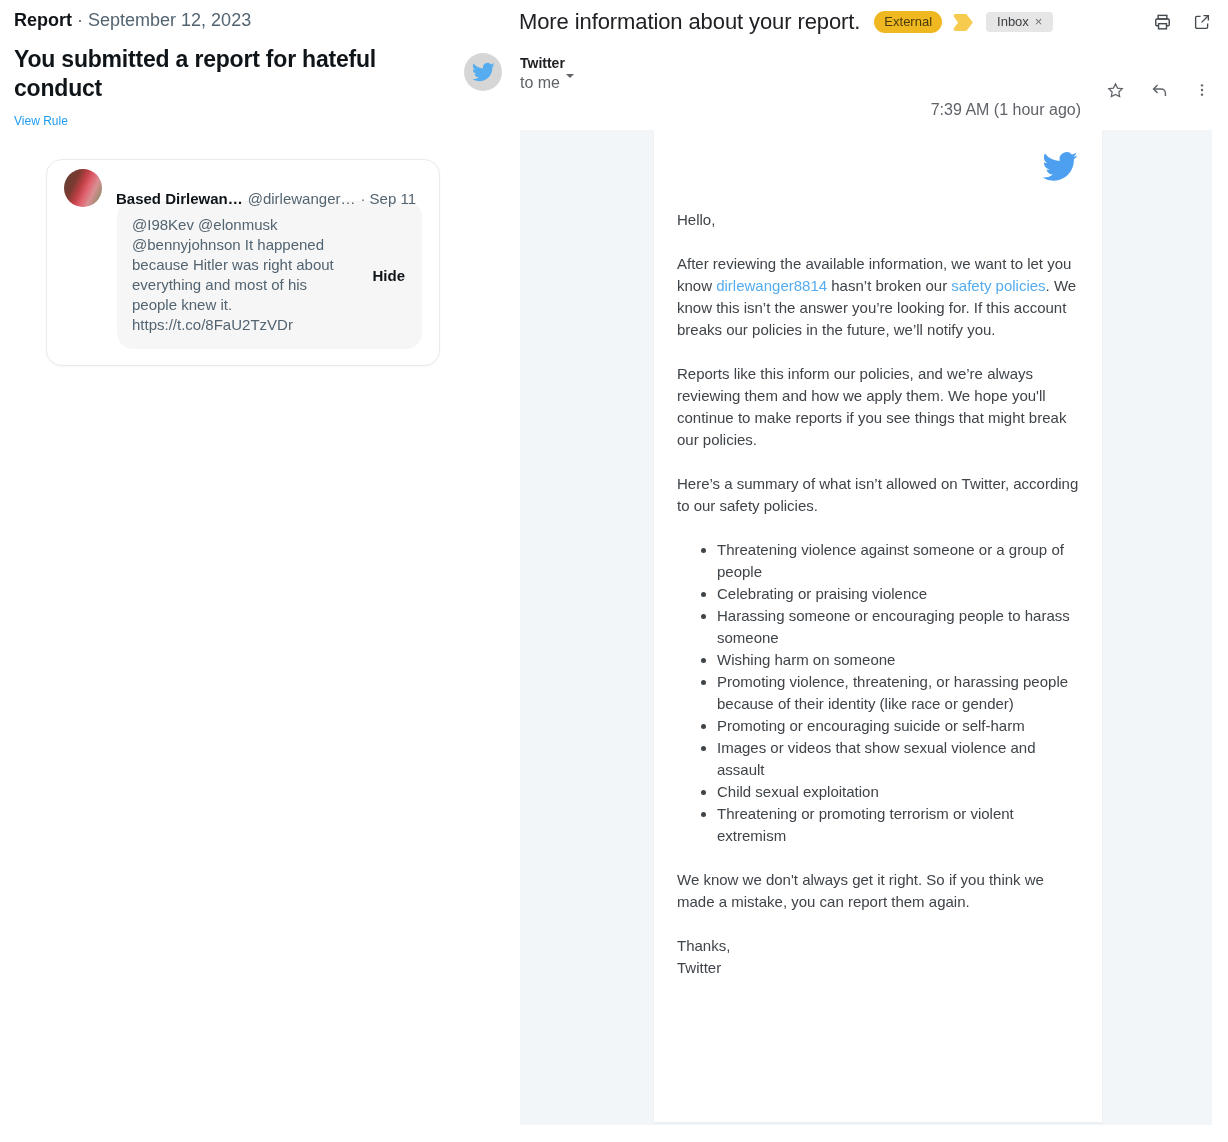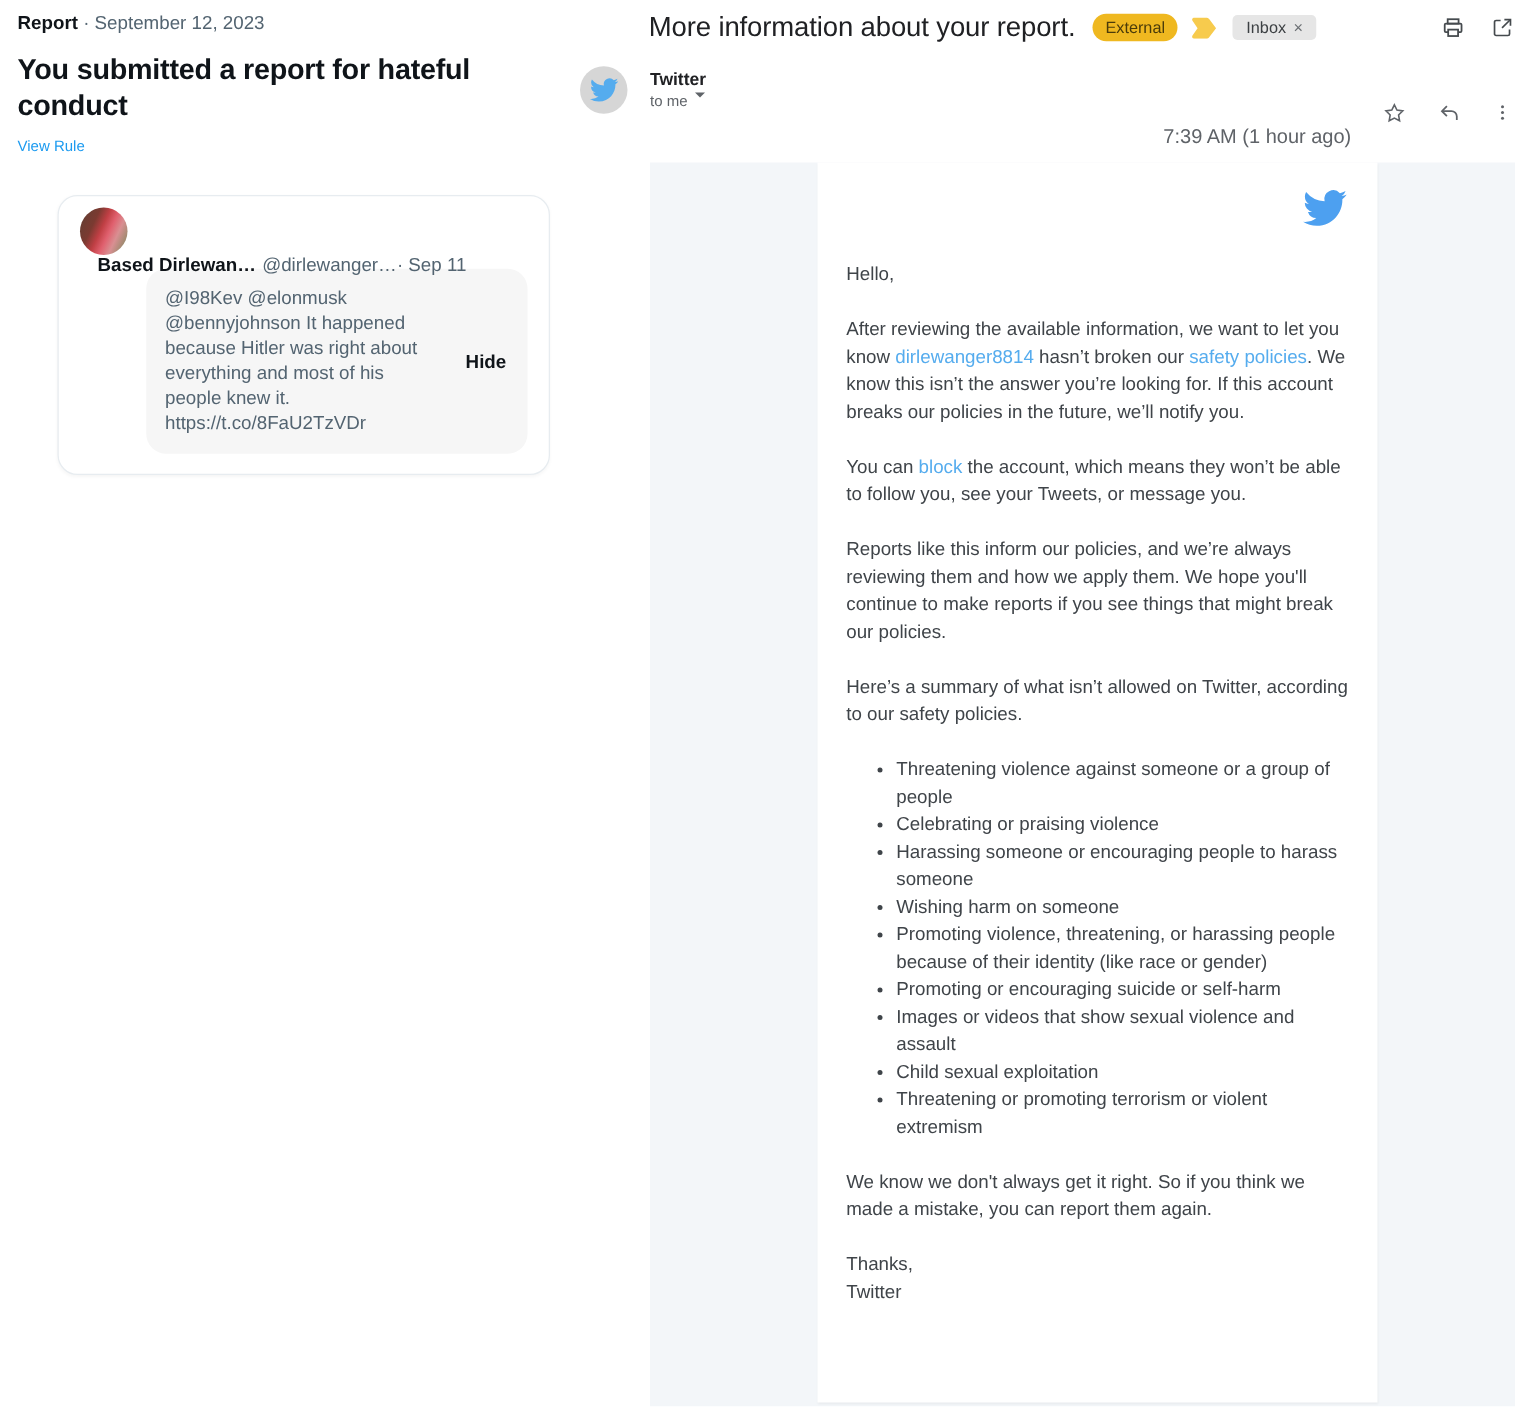--- a/index.html
+++ b/index.html
@@ -13,28 +13,28 @@
     --pane-bg:#f3f6f9;
     --badge-gold:#efb820;
     --marker-gold:#f7cb4d;
   }
   *{margin:0;padding:0;box-sizing:border-box;}
   html,body{width:1228px;height:1142px;background:#fff;font-family:"Liberation Sans","DejaVu Sans",sans-serif;}
   body{position:relative;overflow:hidden;}
 
   
   .left-panel{position:absolute;left:0;top:0;width:460px;height:1142px;background:#fff;}
-  .report-meta{padding:10px 0 0 14px;font-size:15px;color:var(--muted);}
+  .report-meta{padding:10px 0 0 14px;font-size:18px;color:var(--muted);}
   .report-meta b{color:var(--ink);font-weight:700;}
   .report-title{margin:14px 0 0 14px;width:430px;font-size:23px;line-height:29px;font-weight:800;color:var(--ink);letter-spacing:-.2px;}
   .view-rule{display:inline-block;margin:11px 0 0 14px;font-size:12px;color:var(--twitter-blue);text-decoration:none;cursor:pointer;}
 
   .tweet-card{margin:30px 0 0 46px;width:394px;border:1px solid #e7ecf0;border-radius:16px;
               padding:9px 17px 16px 17px;box-shadow:0 1px 3px rgba(0,0,0,.04);background:#fff;}
-  .tweet-head{display:flex;align-items:flex-start;flex-direction:column;}
+  .tweet-head{display:flex;align-items:flex-end;}
   .tweet-avatar{width:38px;height:38px;border-radius:50%;flex:0 0 38px;cursor:pointer;
       background:linear-gradient(115deg,#5d4034 0%,#7b3a31 30%,#c03f44 45%,#e0606e 58%,#d98f92 72%,#6e8653 100%);}
   .tweet-nameline{display:flex;align-items:baseline;margin-left:14px;flex:1;min-width:0;font-size:15px;}
   .tweet-name{font-weight:700;color:var(--ink);white-space:nowrap;cursor:pointer;}
   .tweet-handle{color:var(--muted);white-space:nowrap;margin-left:5px;cursor:pointer;}
   .tweet-date{color:var(--muted);margin-left:auto;white-space:nowrap;padding-right:6px;}
   .tweet-box{display:flex;align-items:center;margin:-6px 0 0 53px;background:#f6f6f6;border-radius:16px;padding:14px 15px;}
   .tweet-text{width:224px;font-size:15px;line-height:20px;color:var(--muted);word-wrap:break-word;}
   .hide-btn{margin-left:auto;font-size:15px;font-weight:700;color:var(--ink);cursor:pointer;padding:4px 2px;}
 
@@ -49,21 +49,21 @@
               font-size:13px;color:#3c4043;padding:2px 11px 3px;cursor:pointer;}
   .label-x{margin-left:6px;color:#6b6f73;font-size:13px;cursor:pointer;}
   .subject-icons{margin-left:auto;display:flex;align-items:center;gap:21px;}
   .icon-btn{cursor:pointer;display:flex;align-items:center;justify-content:center;}
 
   .sender-row{display:flex;align-items:flex-start;padding:18px 18px 0 9px;}
   .gmail-avatar{width:38px;height:38px;border-radius:50%;background:#d6d6d6;flex:0 0 38px;
                 display:flex;align-items:center;justify-content:center;}
   .sender-col{margin-left:18px;padding-top:2px;}
   .sender-name{font-size:14px;font-weight:700;color:var(--gmail-ink);}
-  .to-row{display:flex;align-items:flex-start;margin-top:3px;font-size:12px;color:var(--gmail-muted);}
+  .to-row{display:flex;align-items:flex-start;margin-top:3px;font-size:16px;color:var(--gmail-muted);}
   .caret{width:0;height:0;border-left:4px solid transparent;border-right:4px solid transparent;
          border-top:4px solid var(--gmail-muted);margin-left:6px;cursor:pointer;}
   .sender-right{margin-left:auto;display:flex;align-items:center;gap:25px;padding-top:8px;}
   .timestamp{font-size:16px;color:var(--gmail-muted);white-space:nowrap;margin-top:40px;}
 
   .mail-bg{position:absolute;left:65px;top:130px;width:692px;height:995px;background:var(--pane-bg);}
   .mail-card{position:absolute;left:134px;top:0;width:448px;height:992px;background:#fff;
              padding:18px 22px 0 23px;box-shadow:0 1px 2px rgba(0,0,0,.05);}
   .mail-logo{display:flex;justify-content:flex-end;padding-right:2px;height:37px;}
   .mail-body{margin-top:24px;font-size:15px;line-height:22px;color:var(--body-ink);}
@@ -175,21 +175,20 @@
   <div class="mail-bg">
     <div class="mail-card">
       <div class="mail-logo">
         <svg width="37" height="37" viewBox="0 0 24 24">
             <path fill="#4da0f0" d="M23.643 4.937c-.835.37-1.732.62-2.675.733a4.67 4.67 0 0 0 2.048-2.578 9.3 9.3 0 0 1-2.958 1.13 4.66 4.66 0 0 0-7.938 4.25 13.229 13.229 0 0 1-9.602-4.868c-.4.69-.63 1.49-.63 2.342A4.66 4.66 0 0 0 3.96 9.824a4.647 4.647 0 0 1-2.11-.583v.06a4.66 4.66 0 0 0 3.737 4.568 4.692 4.692 0 0 1-2.104.08 4.661 4.661 0 0 0 4.352 3.234 9.348 9.348 0 0 1-5.786 1.995 9.5 9.5 0 0 1-1.112-.065 13.175 13.175 0 0 0 7.14 2.093c8.57 0 13.255-7.098 13.255-13.254 0-.2-.005-.402-.014-.602a9.47 9.47 0 0 0 2.323-2.41z"></path>
           </svg>
       </div>
       <div class="mail-body">
         <p>Hello,</p>
         <p><span>After reviewing the available information, we want to let you know </span><a>dirlewanger8814</a><span> hasn’t broken our </span><a>safety policies</a><span>. We know this isn’t the answer you’re looking for. If this account breaks our policies in the future, we’ll notify you.</span></p>
-        <p><span>You can </span><a>block</a><span> the account, which means they won’t be able to follow you, see your Tweets, or message you.</span></p>
         <p>Reports like this inform our policies, and we’re always reviewing them and how we apply them. We hope you'll continue to make reports if you see things that might break our policies.</p>
         <p>Here’s a summary of what isn’t allowed on Twitter, according to our safety policies.</p>
         <ul>
           <li>Threatening violence against someone or a group of people</li>
           <li>Celebrating or praising violence</li>
           <li>Harassing someone or encouraging people to harass someone</li>
           <li>Wishing harm on someone</li>
           <li>Promoting violence, threatening, or harassing people because of their identity (like race or gender)</li>
           <li>Promoting or encouraging suicide or self-harm</li>
           <li>Images or videos that show sexual violence and assault</li>

